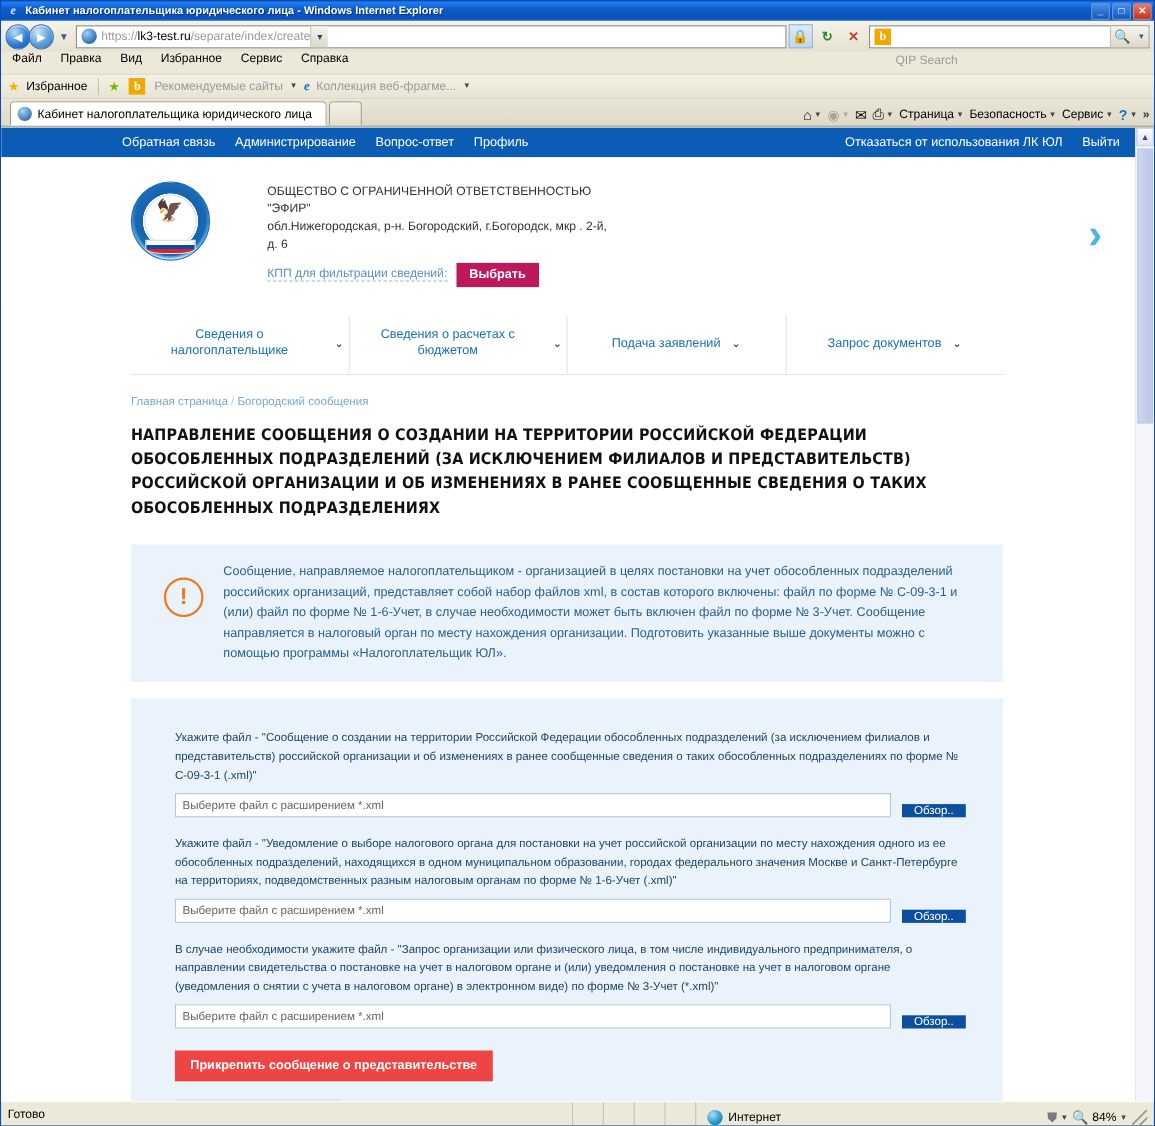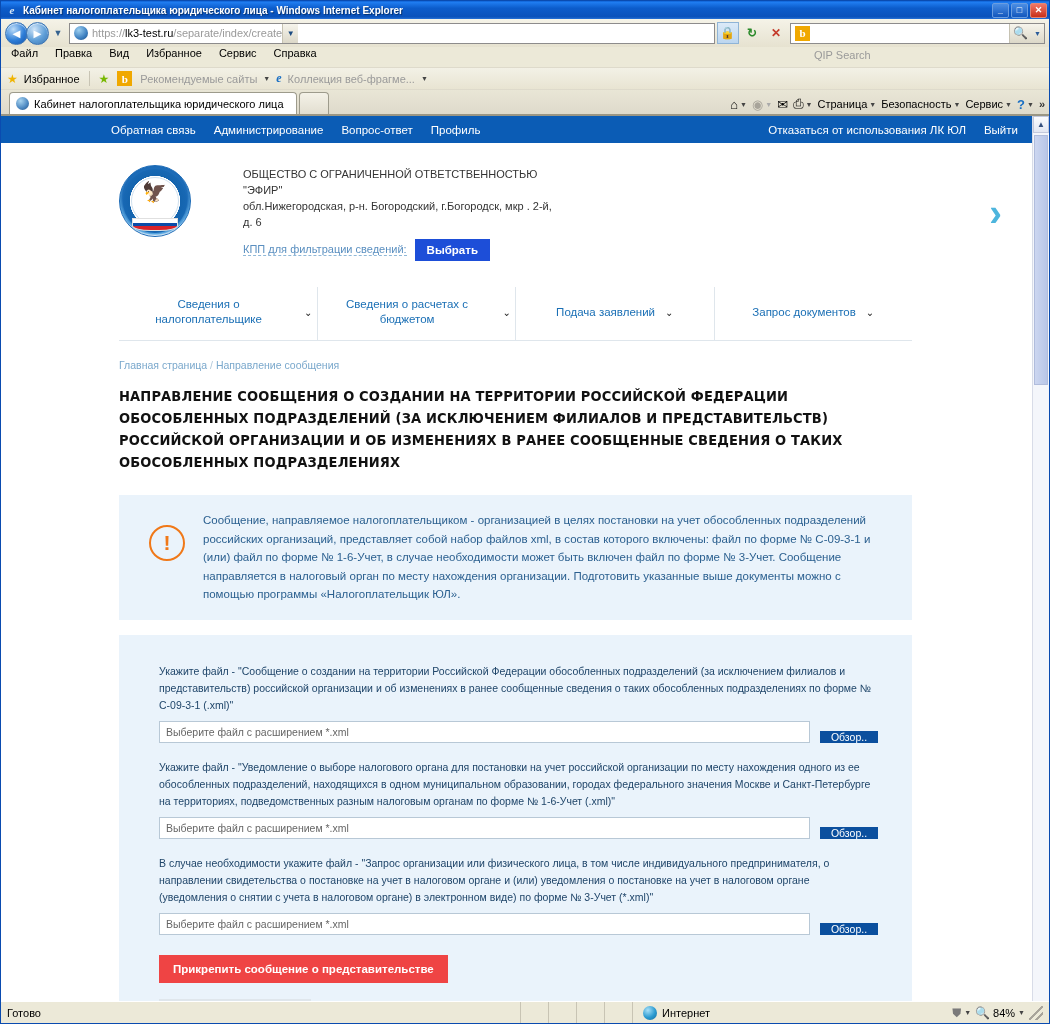--- a/index.html
+++ b/index.html
@@ -246,21 +246,21 @@
 
   .orgbox { margin-left: 52px; padding-top: 2px; flex: 1 1 auto; max-width: 320px; }
   .orgbox .oname { font-size: 11px; color: #333; line-height: 1.45; }
   .orgbox .oaddr { font-size: 11px; color: #333; line-height: 1.45; }
   .kpprow { margin-top: 8px; display: flex; align-items: center; gap: 8px; }
   .kpp-label {
     font-size: 11px; color: #5a8fc0;
     border-bottom: 1px dashed #8fb8d8;
   }
   .btn-blue {
-    background: #1d4ed8; color: #fff; border: none;
+    background: #be185d; color: #fff; border: none;
     font-size: 11.5px; font-weight: bold; padding: 5px 12px;
     font-family: "Liberation Sans", sans-serif;
   }
   .arrow-next {
     margin-left: auto; align-self: center;
     color: #4db5dd; font-size: 38px; font-weight: bold; line-height: 1;
     padding-right: 10px;
   }
 
   
@@ -353,21 +353,21 @@
     position: absolute; left: 1px; right: 1px; top: 2px; height: 250px;
     background: linear-gradient(to right,#ccd6f0,#b8c6e8);
     border: 1px solid #b0bcdc;
   }
 
   
   .statusbar {
     height: 22px; flex: 0 0 22px;
     background: #ece9d8;
     border-top: 1px solid #fff;
-    display: flex; align-items: center;
+    display: flex; align-items: flex-end;
     font-size: 11px; color: #000;
   }
   .sb-cell {
     height: 100%; display: flex; align-items: center;
     padding: 0 6px; border-right: 1px solid #c8c4b4;
   }
   .sb-cell.first { flex: 0 0 520px; }
   .sb-cell.s { flex: 0 0 28px; }
   .sb-zone { flex: 0 0 200px; display: flex; align-items: center; gap: 5px; padding-left: 10px; }
   .globe {
@@ -541,21 +541,21 @@
         <div class="mtab">
           <span class="mt">Запрос документов</span>
           <span class="mc">⌄</span>
         </div>
       </div>
 
       <div class="content">
         <div class="crumb">
           <span>Главная страница</span>
           <span class="sep">/</span>
-          <span>Направление сообщения</span>
+          <span>Богородский сообщения</span>
         </div>
 
         <h1 class="pgtitle">НАПРАВЛЕНИЕ СООБЩЕНИЯ О СОЗДАНИИ НА ТЕРРИТОРИИ РОССИЙСКОЙ ФЕДЕРАЦИИ ОБОСОБЛЕННЫХ ПОДРАЗДЕЛЕНИЙ (ЗА ИСКЛЮЧЕНИЕМ ФИЛИАЛОВ И ПРЕДСТАВИТЕЛЬСТВ) РОССИЙСКОЙ ОРГАНИЗАЦИИ И ОБ ИЗМЕНЕНИЯХ В РАНЕЕ СООБЩЕННЫЕ СВЕДЕНИЯ О ТАКИХ ОБОСОБЛЕННЫХ ПОДРАЗДЕЛЕНИЯХ</h1>
 
         <div class="notice">
           <div class="ic">!</div>
           <div class="tx">Сообщение, направляемое налогоплательщиком - организацией в целях постановки на учет обособленных подразделений российских организаций, представляет собой набор файлов xml, в состав которого включены: файл по форме № С-09-3-1 и (или) файл по форме № 1-6-Учет, в случае необходимости может быть включен файл по форме № 3-Учет. Сообщение направляется в налоговый орган по месту нахождения организации. Подготовить указанные выше документы можно с помощью программы «Налогоплательщик ЮЛ».</div>
         </div>
 
         <div class="formpanel">

